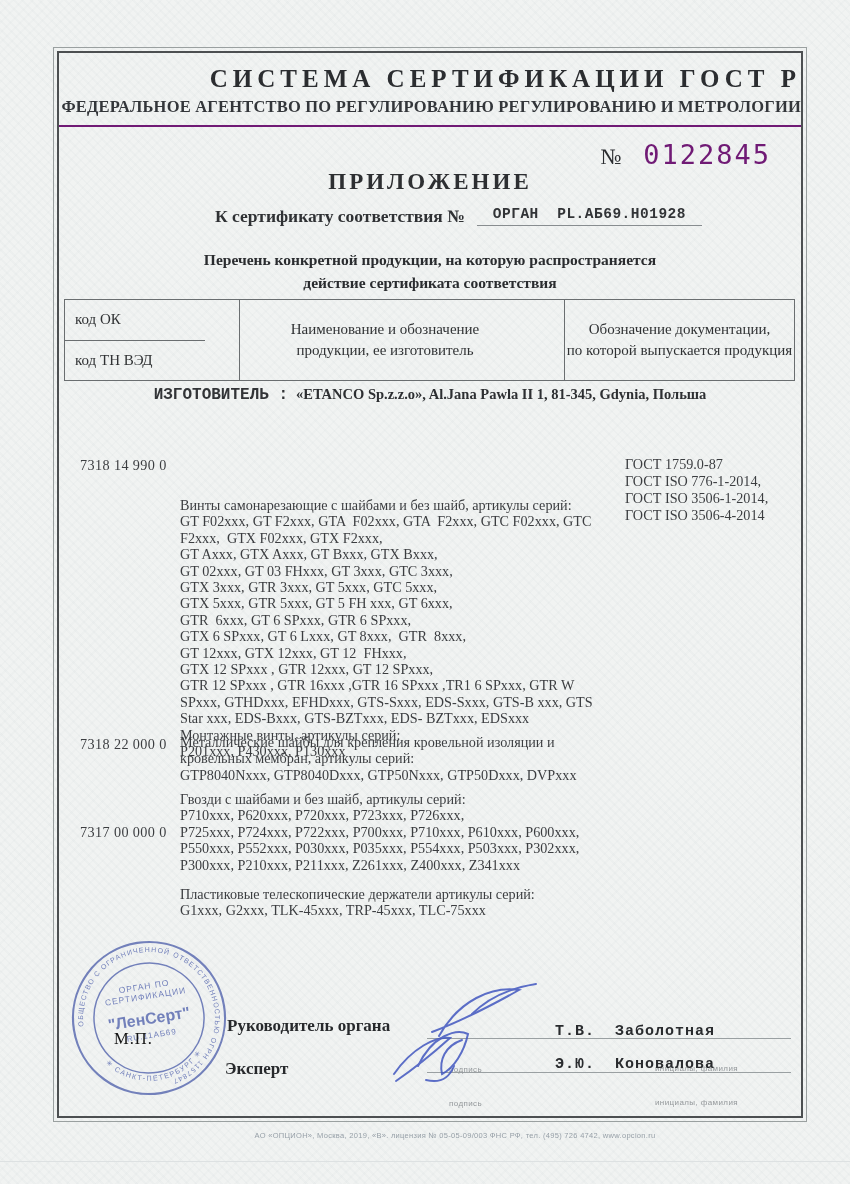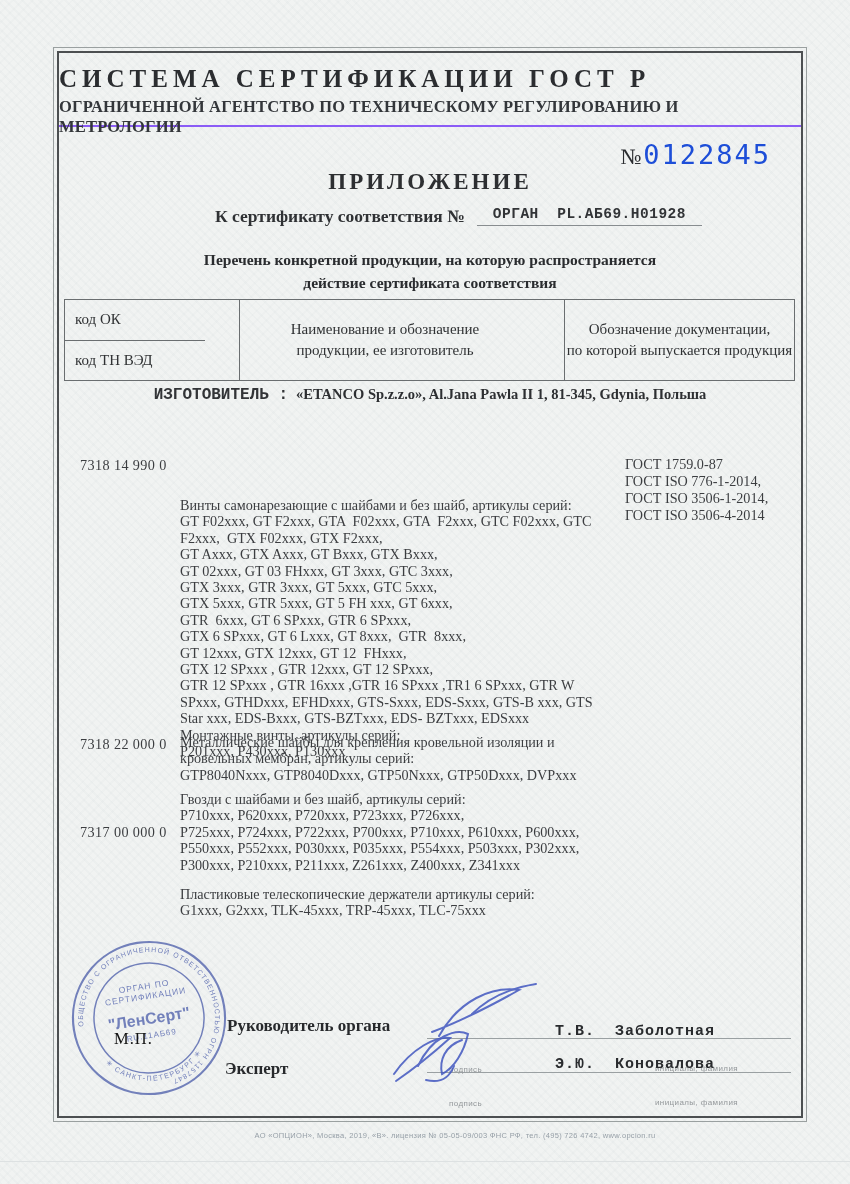--- a/index.html
+++ b/index.html
@@ -4,27 +4,27 @@
 <style>
   html,body{margin:0;padding:0;background:#e7eaea;}
   .scan{position:relative;width:850px;height:1184px;background:#f1f3f2;overflow:hidden;
         font-family:"Liberation Serif",serif;color:#303234;}
   .scan::before{content:"";position:absolute;inset:0;pointer-events:none;
         background:repeating-linear-gradient(45deg,rgba(150,168,175,.05) 0 2px,transparent 2px 6px),
                    repeating-linear-gradient(-45deg,rgba(150,168,175,.04) 0 2px,transparent 2px 7px);}
   .frame{position:absolute;left:53px;top:47px;width:752px;height:1073px;border:1px solid #9aa0a0;}
   .frame-inner{position:absolute;inset:3px;border:2px solid #4c4f51;}
   
-  .hdr{position:absolute;top:0;left:0;right:0;height:72px;border-bottom:2px solid #8b5cf6;text-align:left;}
+  .hdr{position:absolute;top:0;left:0;right:0;height:72px;border-bottom:2px solid #701a75;text-align:right;}
   .hdr-title{margin-top:12px;font-size:25px;font-weight:bold;letter-spacing:5px;color:#2b2d30;}
   .hdr-sub{margin-top:4px;font-size:16.5px;font-weight:bold;letter-spacing:.2px;color:#33363a;}
   
   .numrow{position:absolute;top:86px;right:30px;white-space:nowrap;}
   .numrow .no{font-size:22px;color:#2b2d30;vertical-align:baseline;}
-  .numrow .val{font-family:"DejaVu Sans Mono",monospace;font-size:27px;color:#1d4ed8;letter-spacing:2px;margin-left:2px;}
+  .numrow .val{font-family:"DejaVu Sans Mono",monospace;font-size:27px;color:#701a75;letter-spacing:2px;margin-left:22px;}
   .doc-title{position:absolute;top:116px;left:0;right:0;text-align:center;font-size:23px;font-weight:bold;letter-spacing:3px;color:#2d2f32;}
   .certrow{position:absolute;top:153px;left:156px;white-space:nowrap;}
   .certrow .lbl{font-size:17.5px;font-weight:bold;color:#2f3134;}
   .certrow .cval{display:inline-block;font-family:"Liberation Mono",monospace;font-weight:bold;font-size:14.5px;
         letter-spacing:.5px;color:#323437;border-bottom:1px solid #888d90;padding:0 16px 3px;margin-left:12px;
         transform:translateY(-4px);white-space:pre;}
   .purpose{position:absolute;top:196px;left:0;right:0;text-align:center;font-size:15.5px;font-weight:bold;
         line-height:22.5px;color:#2a2c2f;white-space:pre-line;}
   
   .tbl{position:absolute;left:5px;top:246px;width:729px;height:80px;border:1px solid #6a6e70;display:grid;
@@ -60,21 +60,21 @@
 </style>
 </head>
 <body>
 
 <div class="scan">
   <div class="frame">
     <div class="frame-inner">
 
       <div class="hdr">
         <div class="hdr-title">СИСТЕМА СЕРТИФИКАЦИИ ГОСТ Р</div>
-        <div class="hdr-sub">ОГРАНИЧЕННОЙ АГЕНТСТВО ПО ТЕХНИЧЕСКОМУ РЕГУЛИРОВАНИЮ И МЕТРОЛОГИИ</div>
+        <div class="hdr-sub">ФЕДЕРАЛЬНОЕ АГЕНТСТВО ПО РЕГУЛИРОВАНИЮ РЕГУЛИРОВАНИЮ И МЕТРОЛОГИИ</div>
       </div>
 
       <div class="numrow">
         <span class="no">№</span><span class="val">0122845</span>
       </div>
 
       <div class="doc-title">ПРИЛОЖЕНИЕ</div>
 
       <div class="certrow">
         <span class="lbl">К сертификату соответствия №</span><span class="cval">ОРГАН  PL.АБ69.Н01928</span>

